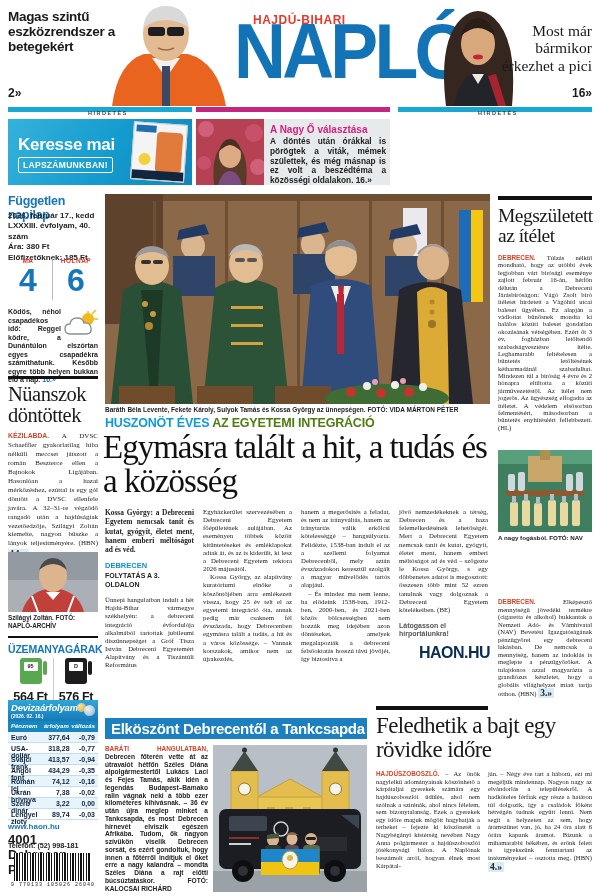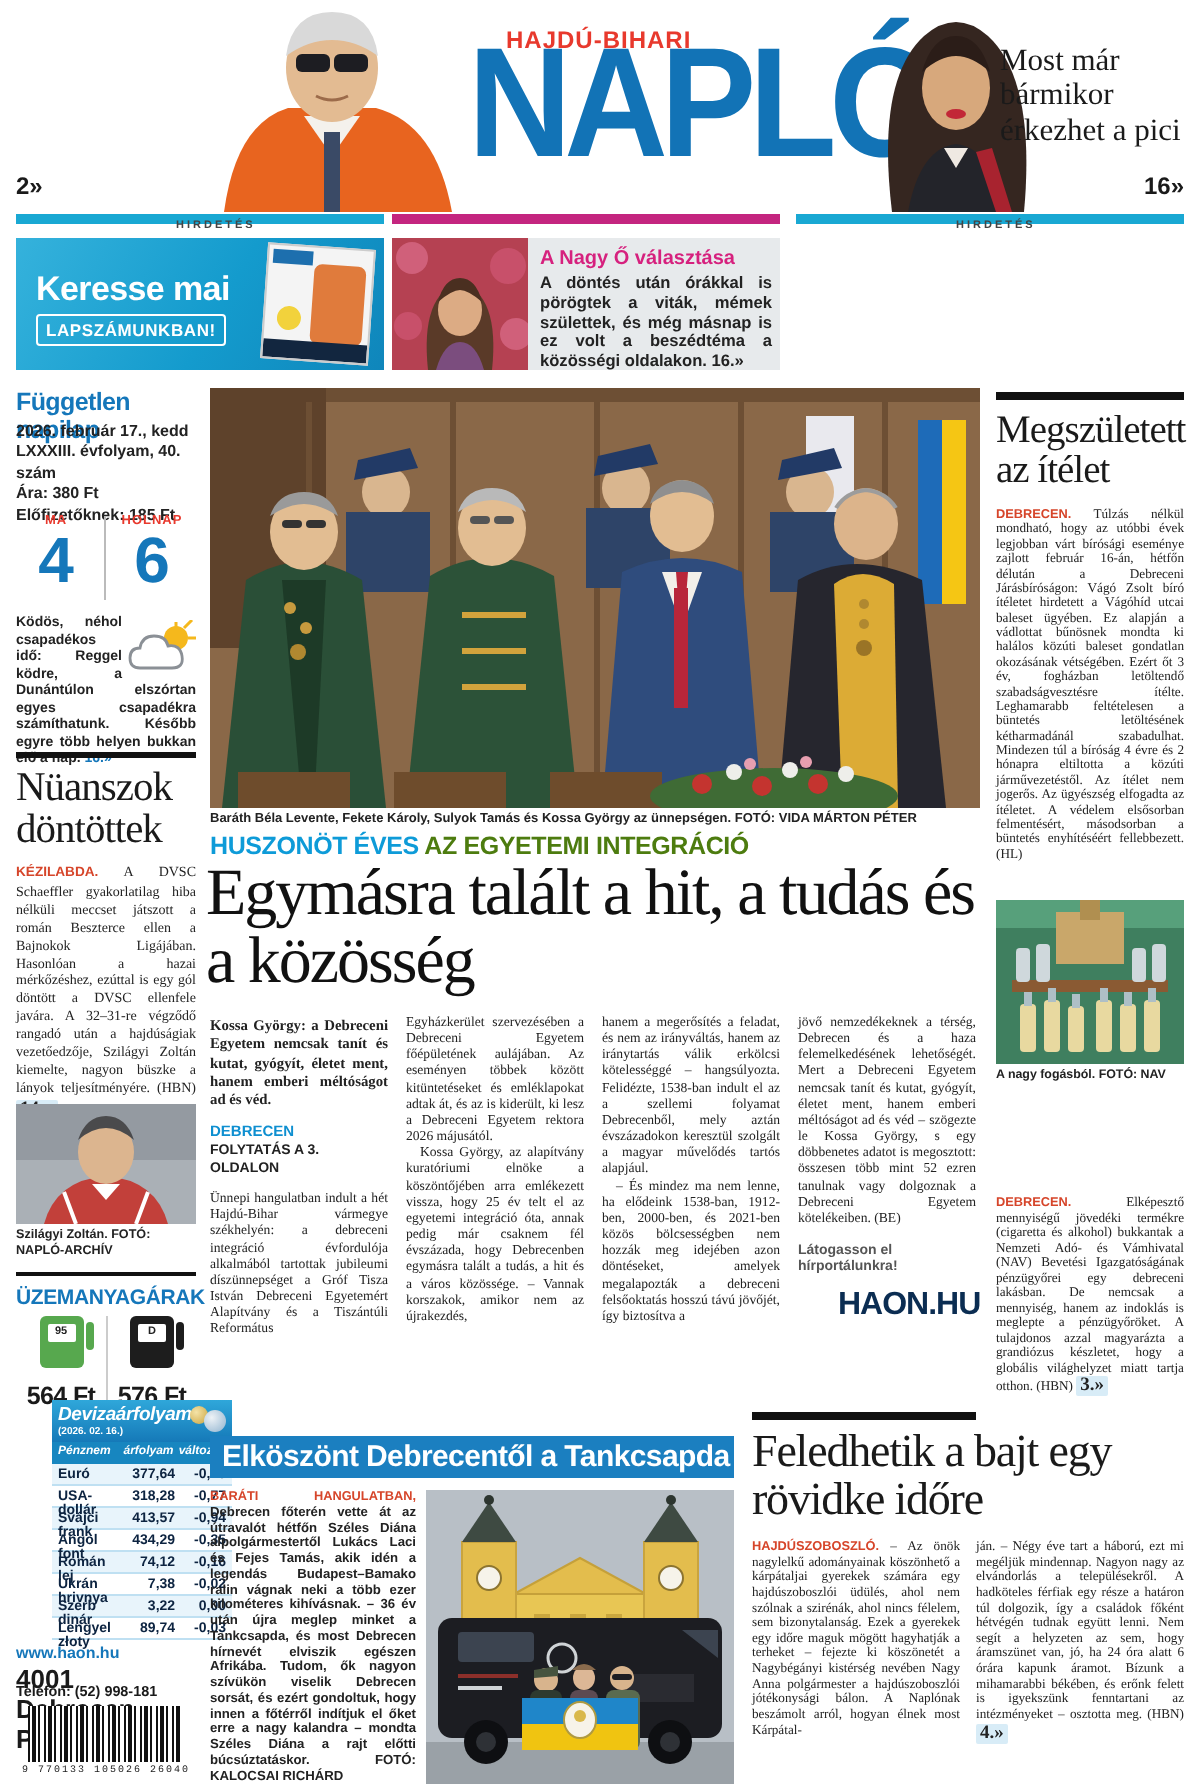--- a/index.html
+++ b/index.html
@@ -14,21 +14,21 @@
   .pageref{font-weight:bold;font-size:9.5px;background:#d8ecf7;padding:0 2px;border-radius:1px;white-space:nowrap}
   .divider{background:#111;height:3px}
   .thin-div{background:#111;height:2px}
 
   
   .m-left{left:8px;top:10px;width:108px;font-weight:bold;font-size:13.5px;line-height:1.1;letter-spacing:-.3px}
   .m-left-pg{left:8px;top:86px;font-size:12px;font-weight:900}
   .m-region{left:253px;top:13px;color:#e8392d;font-weight:bold;font-size:12px;letter-spacing:.5px}
   .m-title{left:234px;top:12px;width:250px;color:#1273b6;font-weight:900;font-size:78px;line-height:1;
            letter-spacing:-4px;transform:scaleX(.92);transform-origin:left top}
-  .m-right{right:8px;top:22px;width:92px;font-size:15.5px;line-height:1.12;font-weight:500}
+  .m-right{right:8px;top:22px;width:92px;font-size:15.5px;line-height:1.12;text-align:right;font-weight:500}
   .m-right-pg{right:8px;top:86px;font-size:12px;font-weight:900}
 
   
   .bar{top:107px;height:5px}
   .bar.cy{background:#19a8d3}.bar.mg{background:#c4257f}
   .hird{top:110px;font-size:5.5px;font-weight:bold;letter-spacing:1.5px;color:#444}
   .ad{top:119px;height:66px;overflow:hidden}
   .ad-left{left:8px;width:184px;background:linear-gradient(120deg,#35b2dc 0%,#149bcd 55%,#0f86bb 100%);color:#fff}
   .ad-left .l1{position:absolute;left:10px;top:16px;font-size:17px;font-weight:bold;letter-spacing:-.3px}
   .ad-left .l2{position:absolute;left:10px;top:38px;font-size:8.5px;font-weight:bold;border:1.5px solid #fff;
@@ -137,20 +137,21 @@
   .ch-mark{left:376px;top:706px;width:112px;height:4px;background:#111}
   .ch-h{left:376px;top:714px;width:216px;font-size:23px;line-height:1.04;font-weight:400;letter-spacing:-.6px}
   .ch-cols{left:376px;top:770px;width:216px;height:122px;display:flex;gap:8px}
   .ch-cols .c{width:104px;font-size:6.6px;line-height:1.16;color:#222}
 </style>
 </head>
 <body>
 
 <div class="page">
 
+  <div class="abs m-left">Magas szintű eszközrendszer a betegekért</div>
   <div class="abs m-left-pg">2»</div>
 
   <svg class="abs" style="left:92px;top:0;width:148px;height:106px" viewBox="0 0 148 106">
     <path d="M20,106 Q26,62 52,54 L96,54 Q126,62 134,106 Z" fill="#e8641f"></path>
     <path d="M60,58 L74,78 L88,58 Z" fill="#f4f1ec"></path>
     <rect x="70" y="66" width="8" height="40" fill="#3a4a66"></rect>
     <ellipse cx="74" cy="34" rx="23" ry="27" fill="#e3bb92"></ellipse>
     <path d="M51,28 Q54,6 74,6 Q94,6 97,28 Q86,20 74,20 Q62,20 51,28Z" fill="#d9d9d9"></path>
     <rect x="56" y="27" width="17" height="9" rx="3" fill="#1d1d22"></rect>
     <rect x="75" y="27" width="17" height="9" rx="3" fill="#1d1d22"></rect>
@@ -260,21 +261,21 @@
       <div class="fuel-price">564 Ft</div>
     </div>
     <div class="fuel-cell">
       <span class="pump pd">
         <span class="scr">D</span>
       </span>
       <div class="fuel-price">576 Ft</div>
     </div>
   </div>
 
-  <div class="abs cur" style="left:26px">
+  <div class="abs cur" style="left:8px">
     <div class="cur-head">
       <div class="cur-title">Devizaárfolyam</div>
       <div class="cur-date">(2026. 02. 16.)</div>
       <span class="coin" style="right:12px;top:3px;width:9px;height:9px;background:radial-gradient(circle at 35% 35%,#f4e3a8,#c9a33c)"></span>
       <span class="coin" style="right:3px;top:5px;width:11px;height:11px;background:radial-gradient(circle at 35% 35%,#eef2f6,#8fb3cf)"></span>
     </div>
     <div class="cur-cols">
       <span>Pénznem</span>
       <span>árfolyam</span>
       <span>változás</span>

